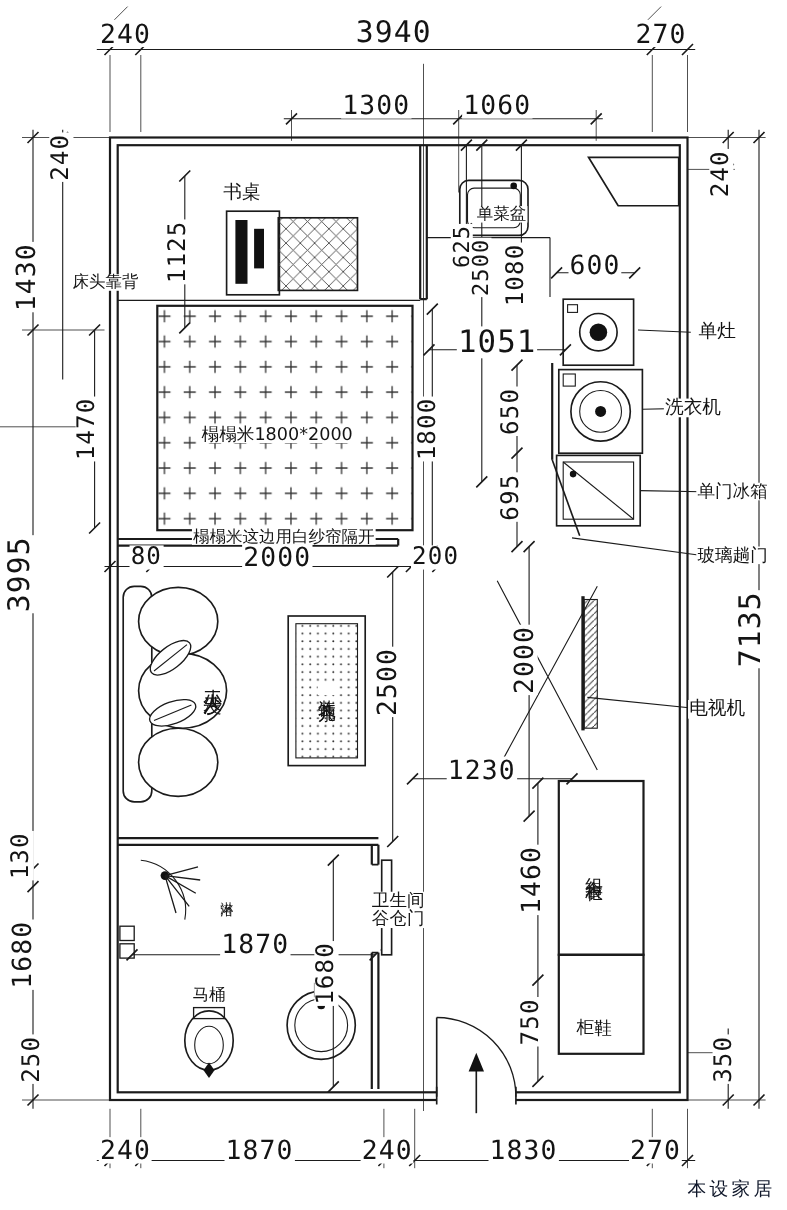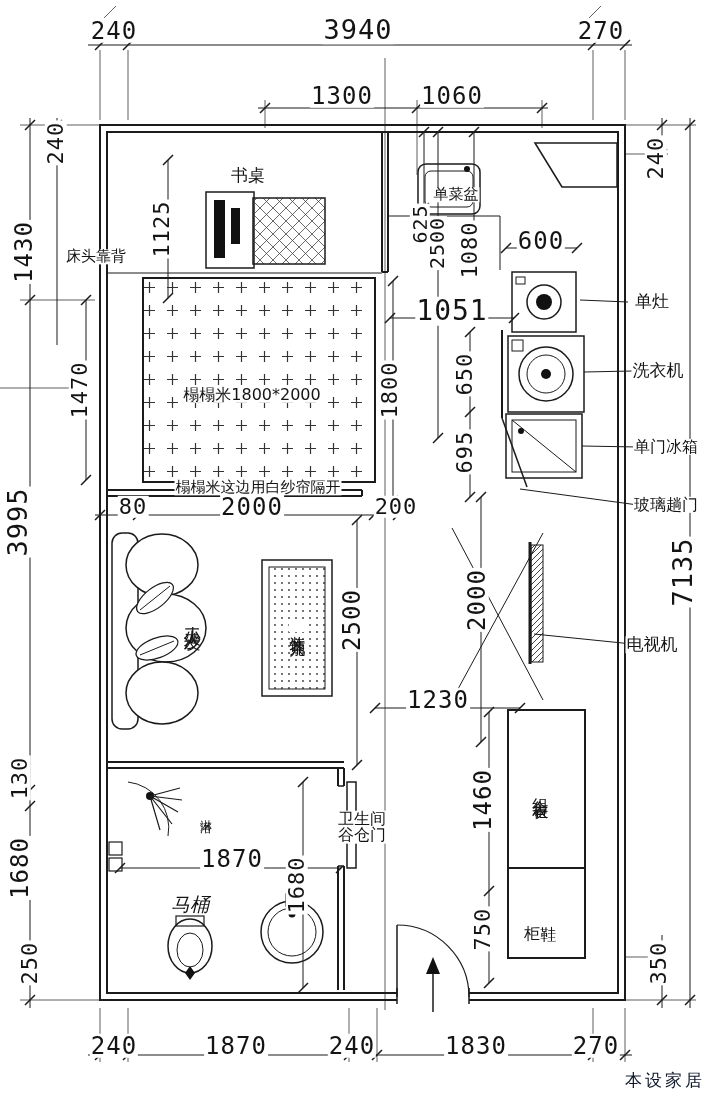--- a/index.html
+++ b/index.html
@@ -260,34 +260,34 @@
       <div class="lbl" style="left: 232px; top: 859px; font-size: 24px; transform: translate(-50%, -50%);">1870</div>
       <div class="lbl" style="left: 297px; top: 885px; font-size: 22px; transform: translate(-50%, -50%) rotate(-90deg);">1680</div>
       <div class="lbl" style="left: 656px; top: 158px; font-size: 22px; transform: translate(-50%, -50%) rotate(-90deg);">240</div>
       <div class="lbl" style="left: 683px; top: 572px; font-size: 27px; transform: translate(-50%, -50%) rotate(-90deg);">7135</div>
       <div class="lbl" style="left: 659px; top: 963px; font-size: 22px; transform: translate(-50%, -50%) rotate(-90deg);">350</div>
       <div class="lbl" style="left: 114px; top: 1046px; font-size: 24px; transform: translate(-50%, -50%);">240</div>
       <div class="lbl" style="left: 236px; top: 1046px; font-size: 24px; transform: translate(-50%, -50%);">1870</div>
       <div class="lbl" style="left: 352px; top: 1046px; font-size: 24px; transform: translate(-50%, -50%);">240</div>
       <div class="lbl" style="left: 476px; top: 1046px; font-size: 24px; transform: translate(-50%, -50%); text-align: right;">1830</div>
       <div class="lbl" style="left: 596px; top: 1046px; font-size: 24px; transform: translate(-50%, -50%);">270</div>
-      <div class="lbl cjk" style="left: 220px; top: 176px; font-size: 17px; transform: translate(-50%, -50%); margin-left: 28px;">书桌</div>
+      <div class="lbl cjk" style="left: 220px; top: 176px; font-size: 17px; transform: translate(-50%, -50%);">书桌</div>
       <div class="lbl cjk" style="left: 96px; top: 257px; font-size: 15px; transform: translate(-50%, -50%);">床头靠背</div>
       <div class="lbl cjk" style="left: 456px; top: 195px; font-size: 15px; font-weight: normal; transform: translate(-50%, -50%);">单菜盆</div>
       <div class="lbl cjk" style="left: 652px; top: 302px; font-size: 17px; transform: translate(-50%, -50%);">单灶</div>
-      <div class="lbl cjk" style="left: 658px; top: 371px; font-size: 17px; transform: translate(-50%, -50%);">洗衣机</div>
+      <div class="lbl cjk" style="left: 630px; top: 371px; font-size: 17px; transform: translate(-50%, -50%);">洗衣机</div>
       <div class="lbl cjk" style="left: 666px; top: 447px; font-size: 16px; transform: translate(-50%, -50%);">单门冰箱</div>
       <div class="lbl cjk" style="left: 666px; top: 505px; font-size: 16px; transform: translate(-50%, -50%);">玻璃趟门</div>
       <div class="lbl cjk" style="left: 652px; top: 645px; font-size: 17px; transform: translate(-50%, -50%);">电视机</div>
       <div class="lbl cjk" style="left: 252px; top: 395px; font-size: 16px; transform: translate(-50%, -50%);">榻榻米1800*2000</div>
       <div class="lbl cjk" style="left: 258px; top: 488px; font-size: 15px; transform: translate(-50%, -50%);">榻榻米这边用白纱帘隔开</div>
       <div class="lbl cjk vert" style="left: 192px; top: 618px; font-size: 17px; transform: translate(-50%, -50%);">小三人沙发</div>
       <div class="lbl cjk vert" style="left: 297px; top: 627px; font-size: 16px; transform: translate(-50%, -50%);">装饰茶几</div>
       <div class="lbl cjk vert" style="left: 540px; top: 789px; font-size: 16px; transform: translate(-50%, -50%);">组合衣柜</div>
       <div class="lbl cjk vert" style="left: 540px; top: 914px; font-size: 16px; transform: translate(-50%, -50%);">鞋柜</div>
       <div class="lbl cjk" style="left: 362px; top: 827px; font-size: 16px; transform: translate(-50%, -50%);">卫生间
 谷仓门</div>
-      <div class="lbl cjk" style="left: 190px; top: 905px; font-size: 19px; transform: translate(-50%, -50%); font-style: italic;">马桶</div>
+      <div class="lbl cjk" style="left: 190px; top: 905px; font-size: 15px; transform: translate(-50%, -50%);">马桶</div>
       <div class="lbl cjk vert" style="left: 206px; top: 812px; font-size: 12px; transform: translate(-50%, -50%);">淋浴</div>
     </div>
 
   <div class="watermark">本设家居</div>
 </div>
 
 </body></html>

